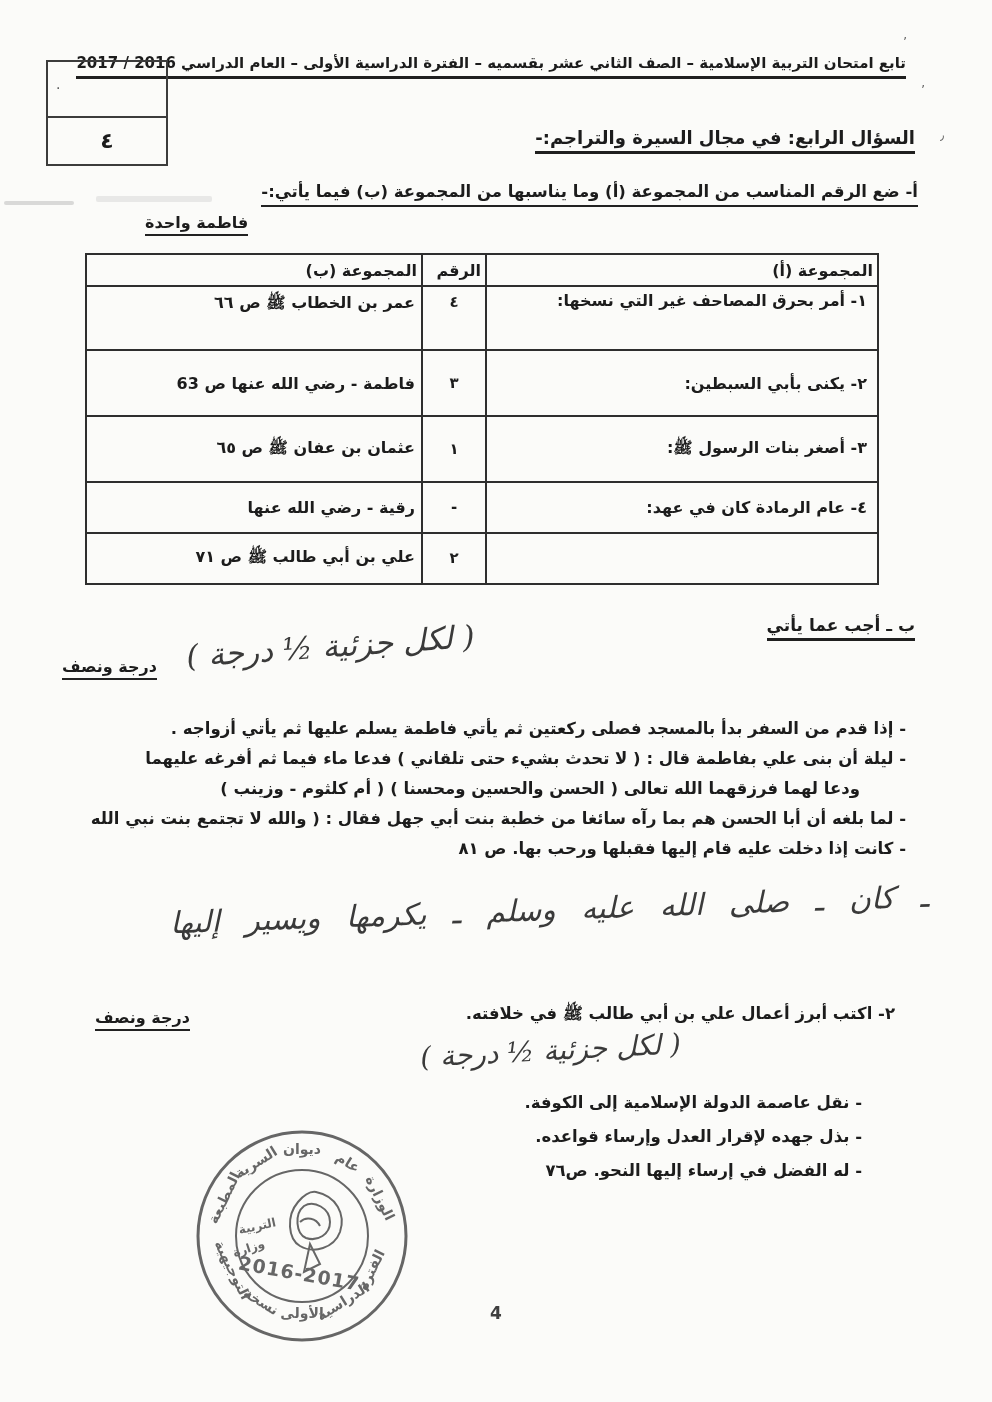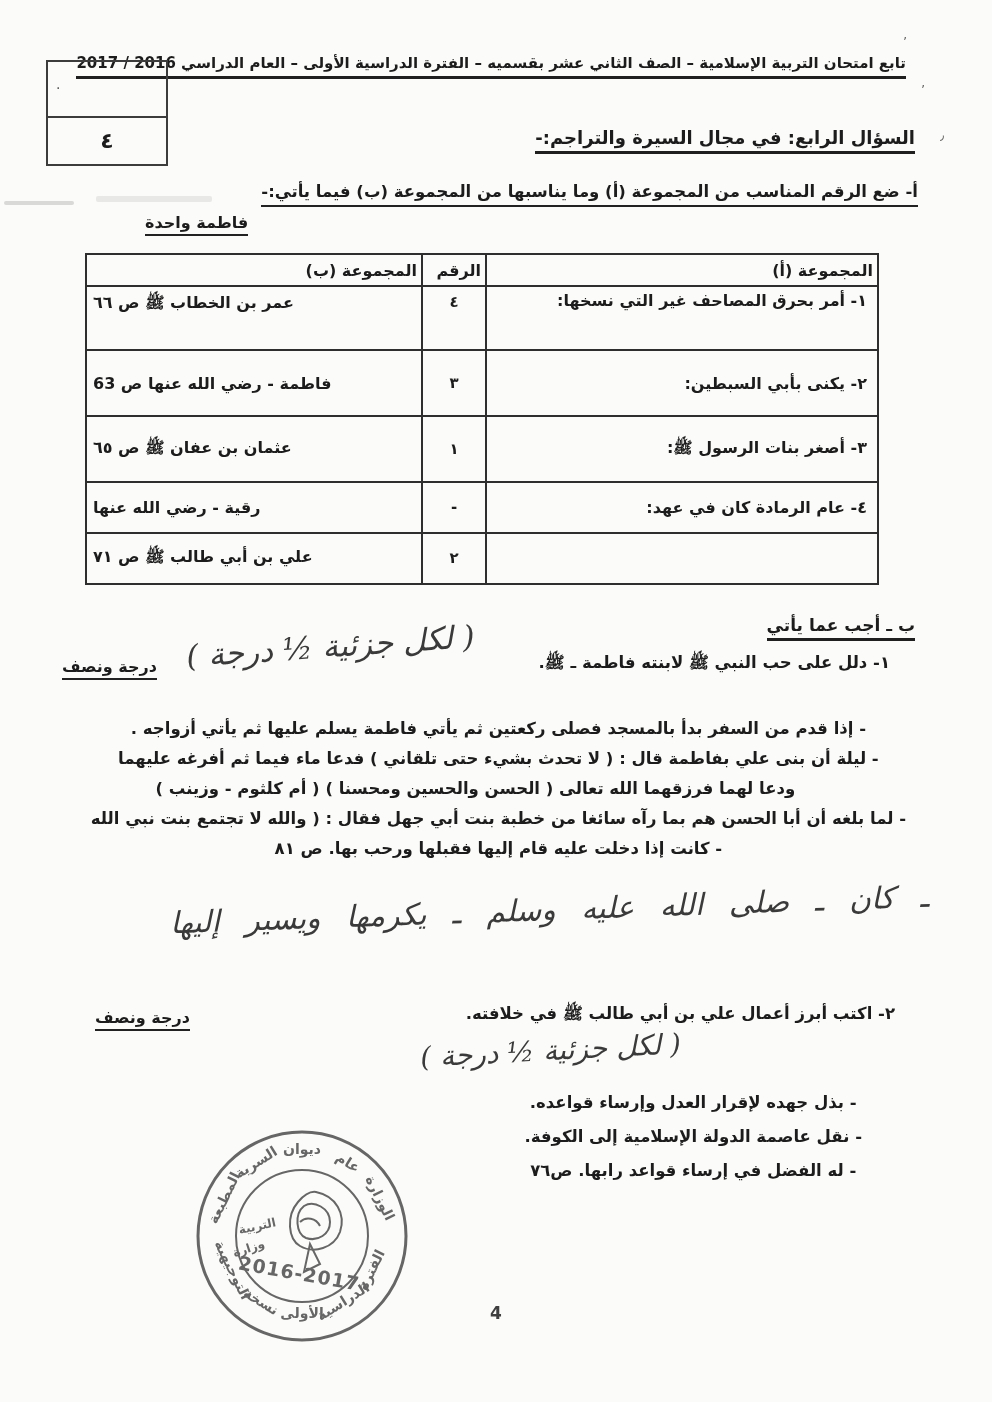--- a/index.html
+++ b/index.html
@@ -22,34 +22,34 @@
   .mark{font-size:16px;font-weight:bold;border-bottom:2px solid #222;padding-bottom:2px;white-space:nowrap;}
   .mark-one{position:absolute;top:213px;left:145px;}
   
   .match-table{position:absolute;top:253px;left:85px;width:792px;border-collapse:collapse;table-layout:fixed;}
   .match-table th,.match-table td{border:2px solid #2e2e2e;overflow:hidden;}
   .match-table th{height:30px;font-size:16px;font-weight:bold;text-align:right;padding:0 4px;}
   .match-table .r0{height:64px;} .match-table .r1{height:66px;} .match-table .r2{height:66px;}
   .match-table .r3{height:51px;} .match-table .r4{height:51px;}
   .cell-a{text-align:right;font-weight:bold;font-size:16px;padding:4px 10px 0 4px;vertical-align:top;}
   .cell-num{text-align:center;font-weight:bold;font-size:15px;vertical-align:top;padding-top:6px;}
-  .cell-b{text-align:left;font-weight:bold;font-size:16px;vertical-align:top;padding:6px 6px 0 6px;}
+  .cell-b{text-align:right;font-weight:bold;font-size:16px;vertical-align:top;padding:6px 6px 0 6px;}
   .match-table tbody tr:not(.r0) .cell-a,
   .match-table tbody tr:not(.r0) .cell-num,
   .match-table tbody tr:not(.r0) .cell-b{vertical-align:middle;padding-top:0;}
   
   .partb-title{position:absolute;top:615px;right:77px;font-size:17px;font-weight:bold;border-bottom:3px solid #1f1f1f;padding-bottom:3px;white-space:nowrap;}
   .q1-text{position:absolute;top:652px;right:102px;font-size:16.5px;font-weight:bold;white-space:nowrap;}
   .q2-text{position:absolute;top:1003px;right:97px;font-size:16.5px;font-weight:bold;white-space:nowrap;}
   .hand{font-family:"DejaVu Serif",serif;font-style:italic;color:#3a3a3a;white-space:nowrap;}
   .note1{position:absolute;top:628px;left:186px;font-size:31px;transform:rotate(-4deg);}
   .note2{position:absolute;top:1034px;left:420px;font-size:28px;transform:rotate(-3deg);}
   .mark1{position:absolute;top:657px;left:62px;}
   .mark2{position:absolute;top:1008px;left:95px;}
-  .answers{position:absolute;text-align:center;font-weight:bold;}
+  .answers{position:absolute;text-align:right;font-weight:bold;}
   .answers1{top:714px;right:86px;font-size:16.5px;}
   .answers1 > div{height:30px;line-height:30px;white-space:nowrap;}
   .answers1 .ind-lg{margin-right:46px;}
   .answers1 .ind-sm{margin-right:12px;}
   .answer-hand{position:absolute;top:892px;left:170px;font-size:30px;transform:rotate(-2deg);word-spacing:16px;}
   .answers2{top:1086px;right:130px;font-size:16.5px;}
   .answers2 > div{height:34px;line-height:34px;white-space:nowrap;}
   
   .stamp{position:absolute;left:190px;top:1124px;width:224px;height:224px;opacity:.85;}
   .stamp .ring{fill:none;stroke:#4d4d4d;stroke-width:3;}
@@ -131,42 +131,41 @@
       <tr class="r4">
         <td class="cell-a"></td>
         <td class="cell-num">٢</td>
         <td class="cell-b">علي بن أبي طالب ﷺ ص ٧١</td>
       </tr>
     </tbody>
   </table>
 
   <div class="partb-title">ب ـ أجب عما يأتي</div>
 
-  <div class="q1-text">١- دلل على حب النبي ﷺ لابنته فاطمة ـ ﷺ.</div>
   <div class="hand note1">( لكل جزئية ½ درجة )</div>
   <div class="mark mark1">درجة ونصف</div>
 
   <div class="answers answers1">
     <div>- إذا قدم من السفر بدأ بالمسجد فصلى ركعتين ثم يأتي فاطمة يسلم عليها ثم يأتي أزواجه .</div>
     <div>- ليلة أن بنى علي بفاطمة قال : ( لا تحدث بشيء حتى تلقاني ) فدعا ماء فيما ثم أفرغه عليهما</div>
     <div class="ind-lg">ودعا لهما فرزقهما الله تعالى ( الحسن والحسين ومحسنا ) ( أم كلثوم - وزينب )</div>
     <div>- لما بلغه أن أبا الحسن هم بما رآه سائغا من خطبة بنت أبي جهل فقال : ( والله لا تجتمع بنت نبي الله</div>
     <div>- كانت إذا دخلت عليه قام إليها فقبلها ورحب بها. ص ٨١</div>
   </div>
 
   <div class="hand answer-hand">ـ كان ـ صلى الله عليه وسلم ـ يكرمها ويسير إليها</div>
 
   <div class="q2-text">٢- اكتب أبرز أعمال علي بن أبي طالب ﷺ في خلافته.</div>
   <div class="mark mark2">درجة ونصف</div>
   <div class="hand note2">( لكل جزئية ½ درجة )</div>
 
   <div class="answers answers2">
+    <div>- نقل عاصمة الدولة الإسلامية إلى الكوفة.</div>
     <div>- بذل جهده لإقرار العدل وإرساء قواعده.</div>
-    <div>- نقل عاصمة الدولة الإسلامية إلى الكوفة.</div>
-    <div>- له الفضل في إرساء قواعد رابها. ص٧٦</div>
+    <div>- له الفضل في إرساء إليها النحو. ص٧٦</div>
   </div>
 
   <svg class="stamp" viewBox="-112 -112 224 224" aria-hidden="true">
     <circle class="ring" r="104"></circle>
     <circle class="ring-in" r="66"></circle>
     <g>
       <text class="ringword" text-anchor="middle" transform="rotate(-64) translate(0,-82)">المطبعة</text>
       <text class="ringword" text-anchor="middle" transform="rotate(-32) translate(0,-82)">السرية</text>
       <text class="ringword" text-anchor="middle" transform="rotate(0) translate(0,-82)">ديوان</text>
       <text class="ringword" text-anchor="middle" transform="rotate(32) translate(0,-82)">عام</text>

